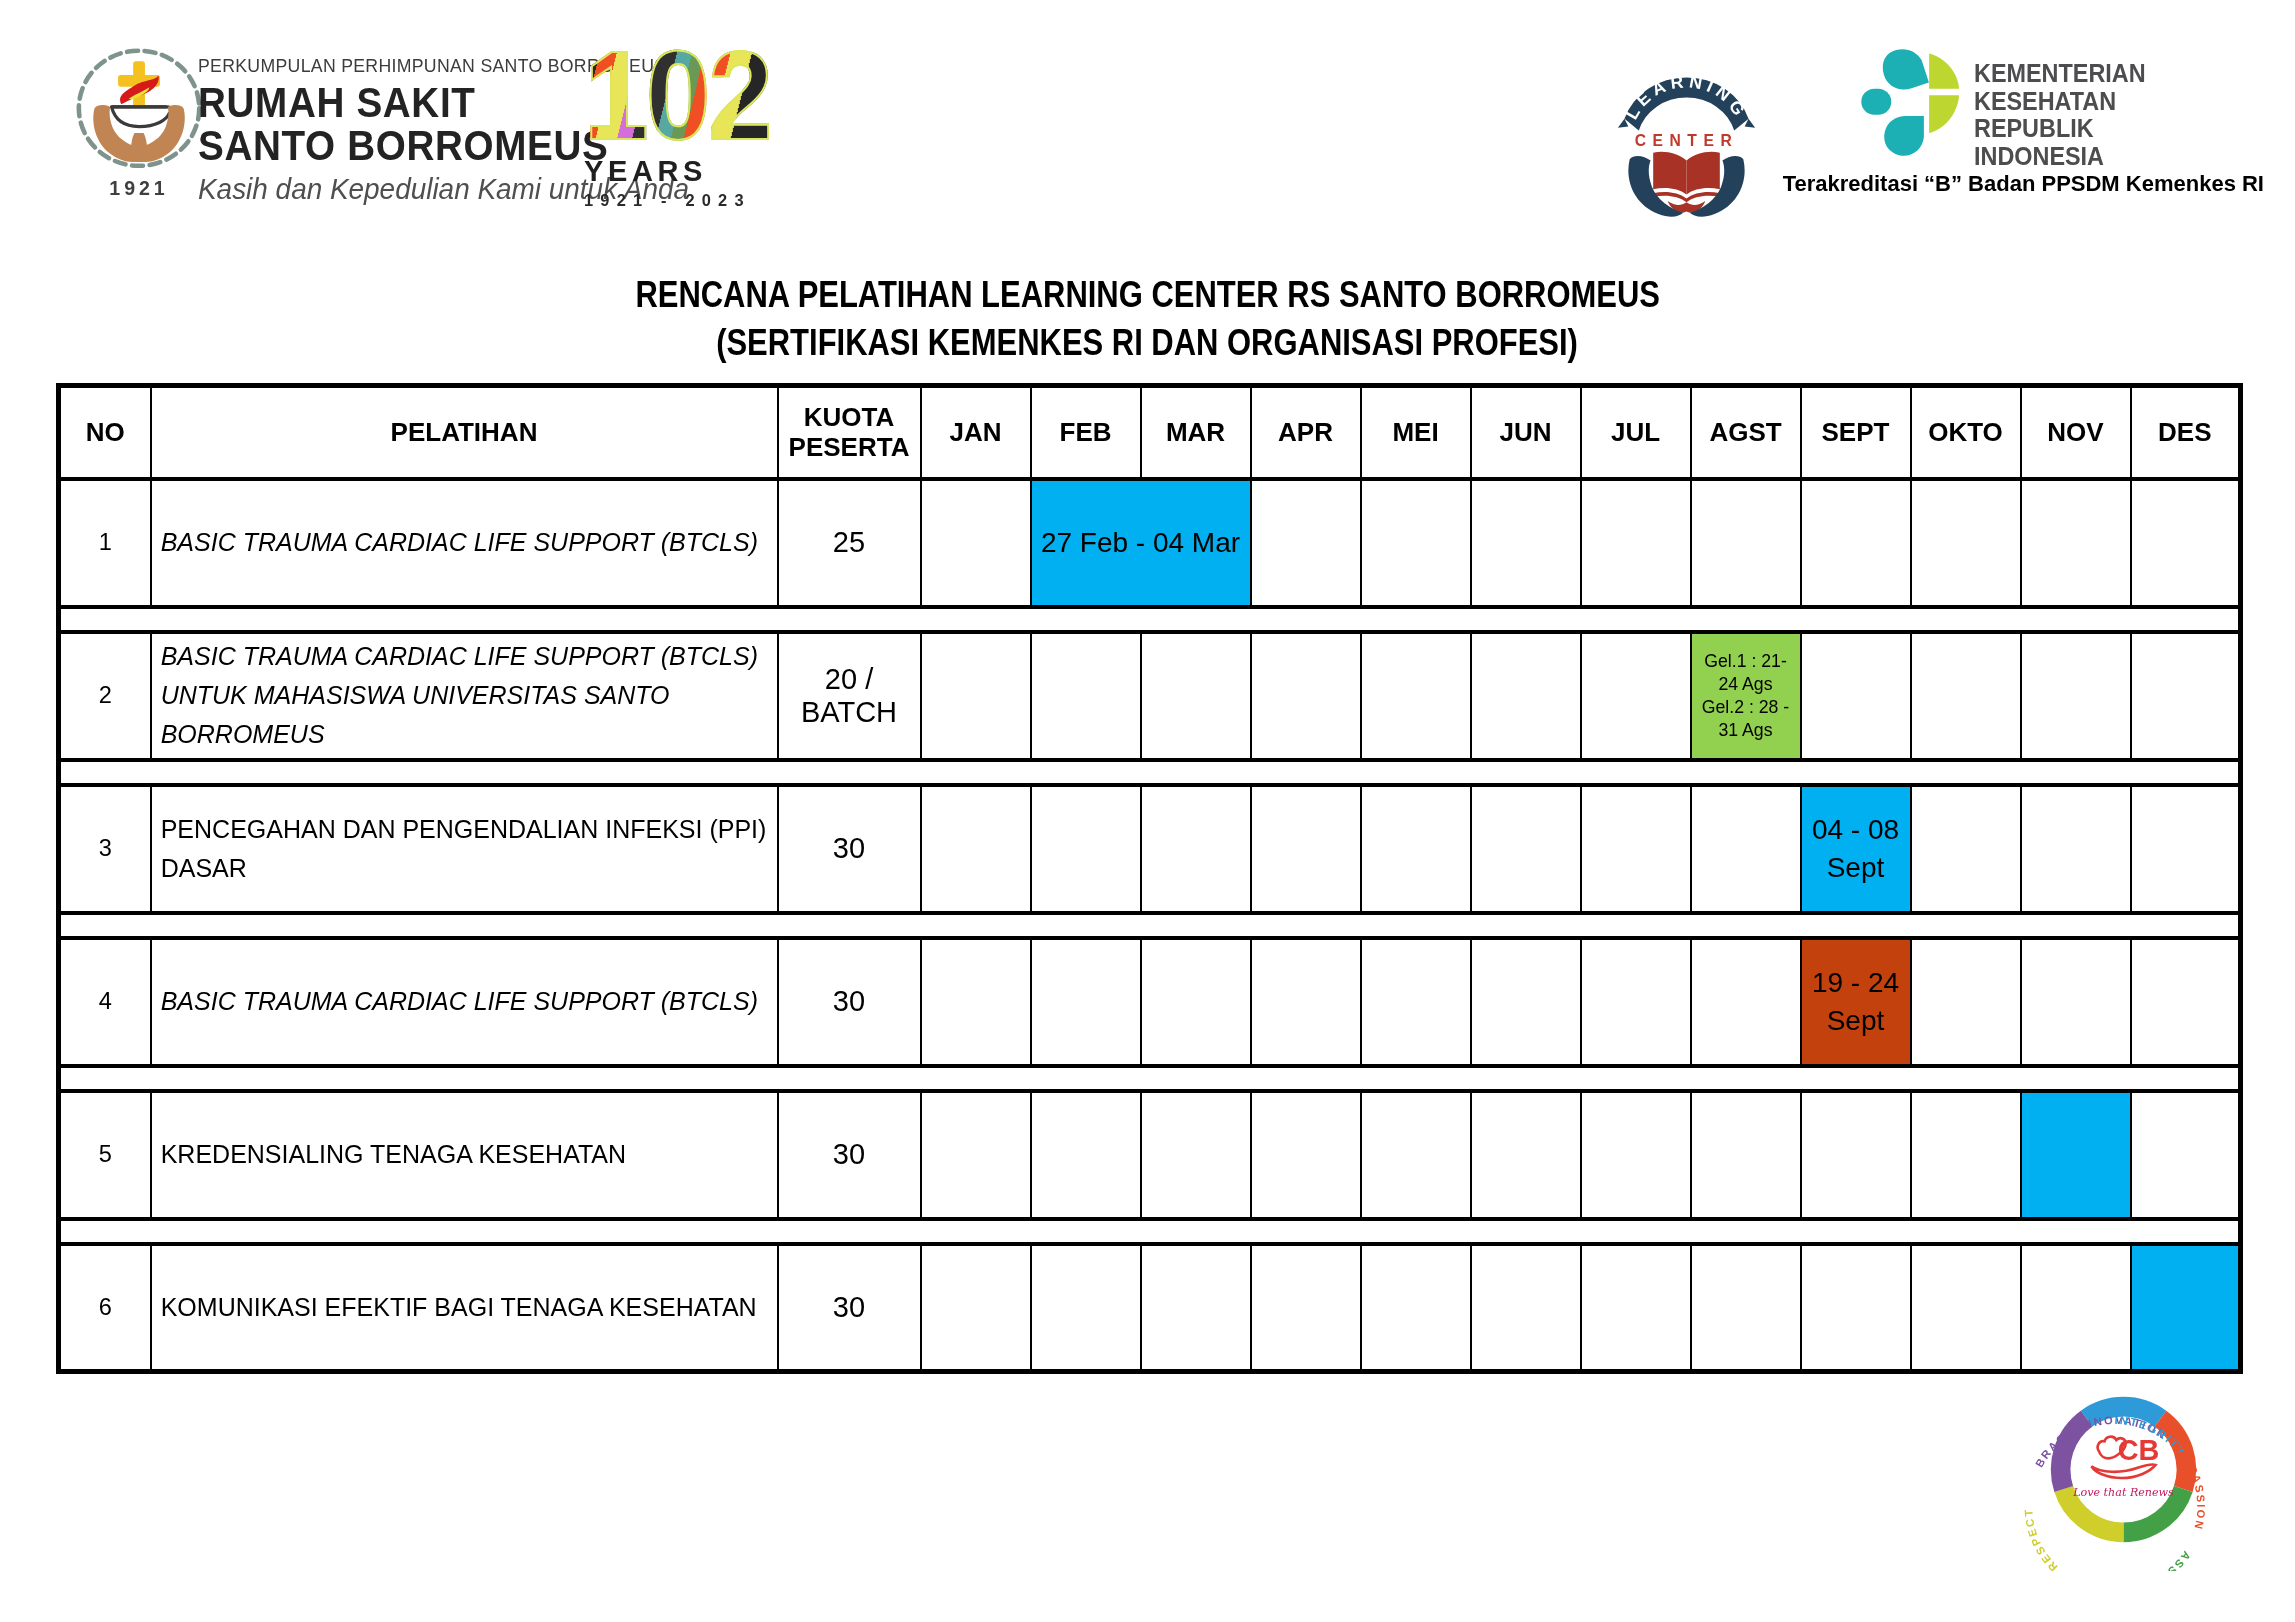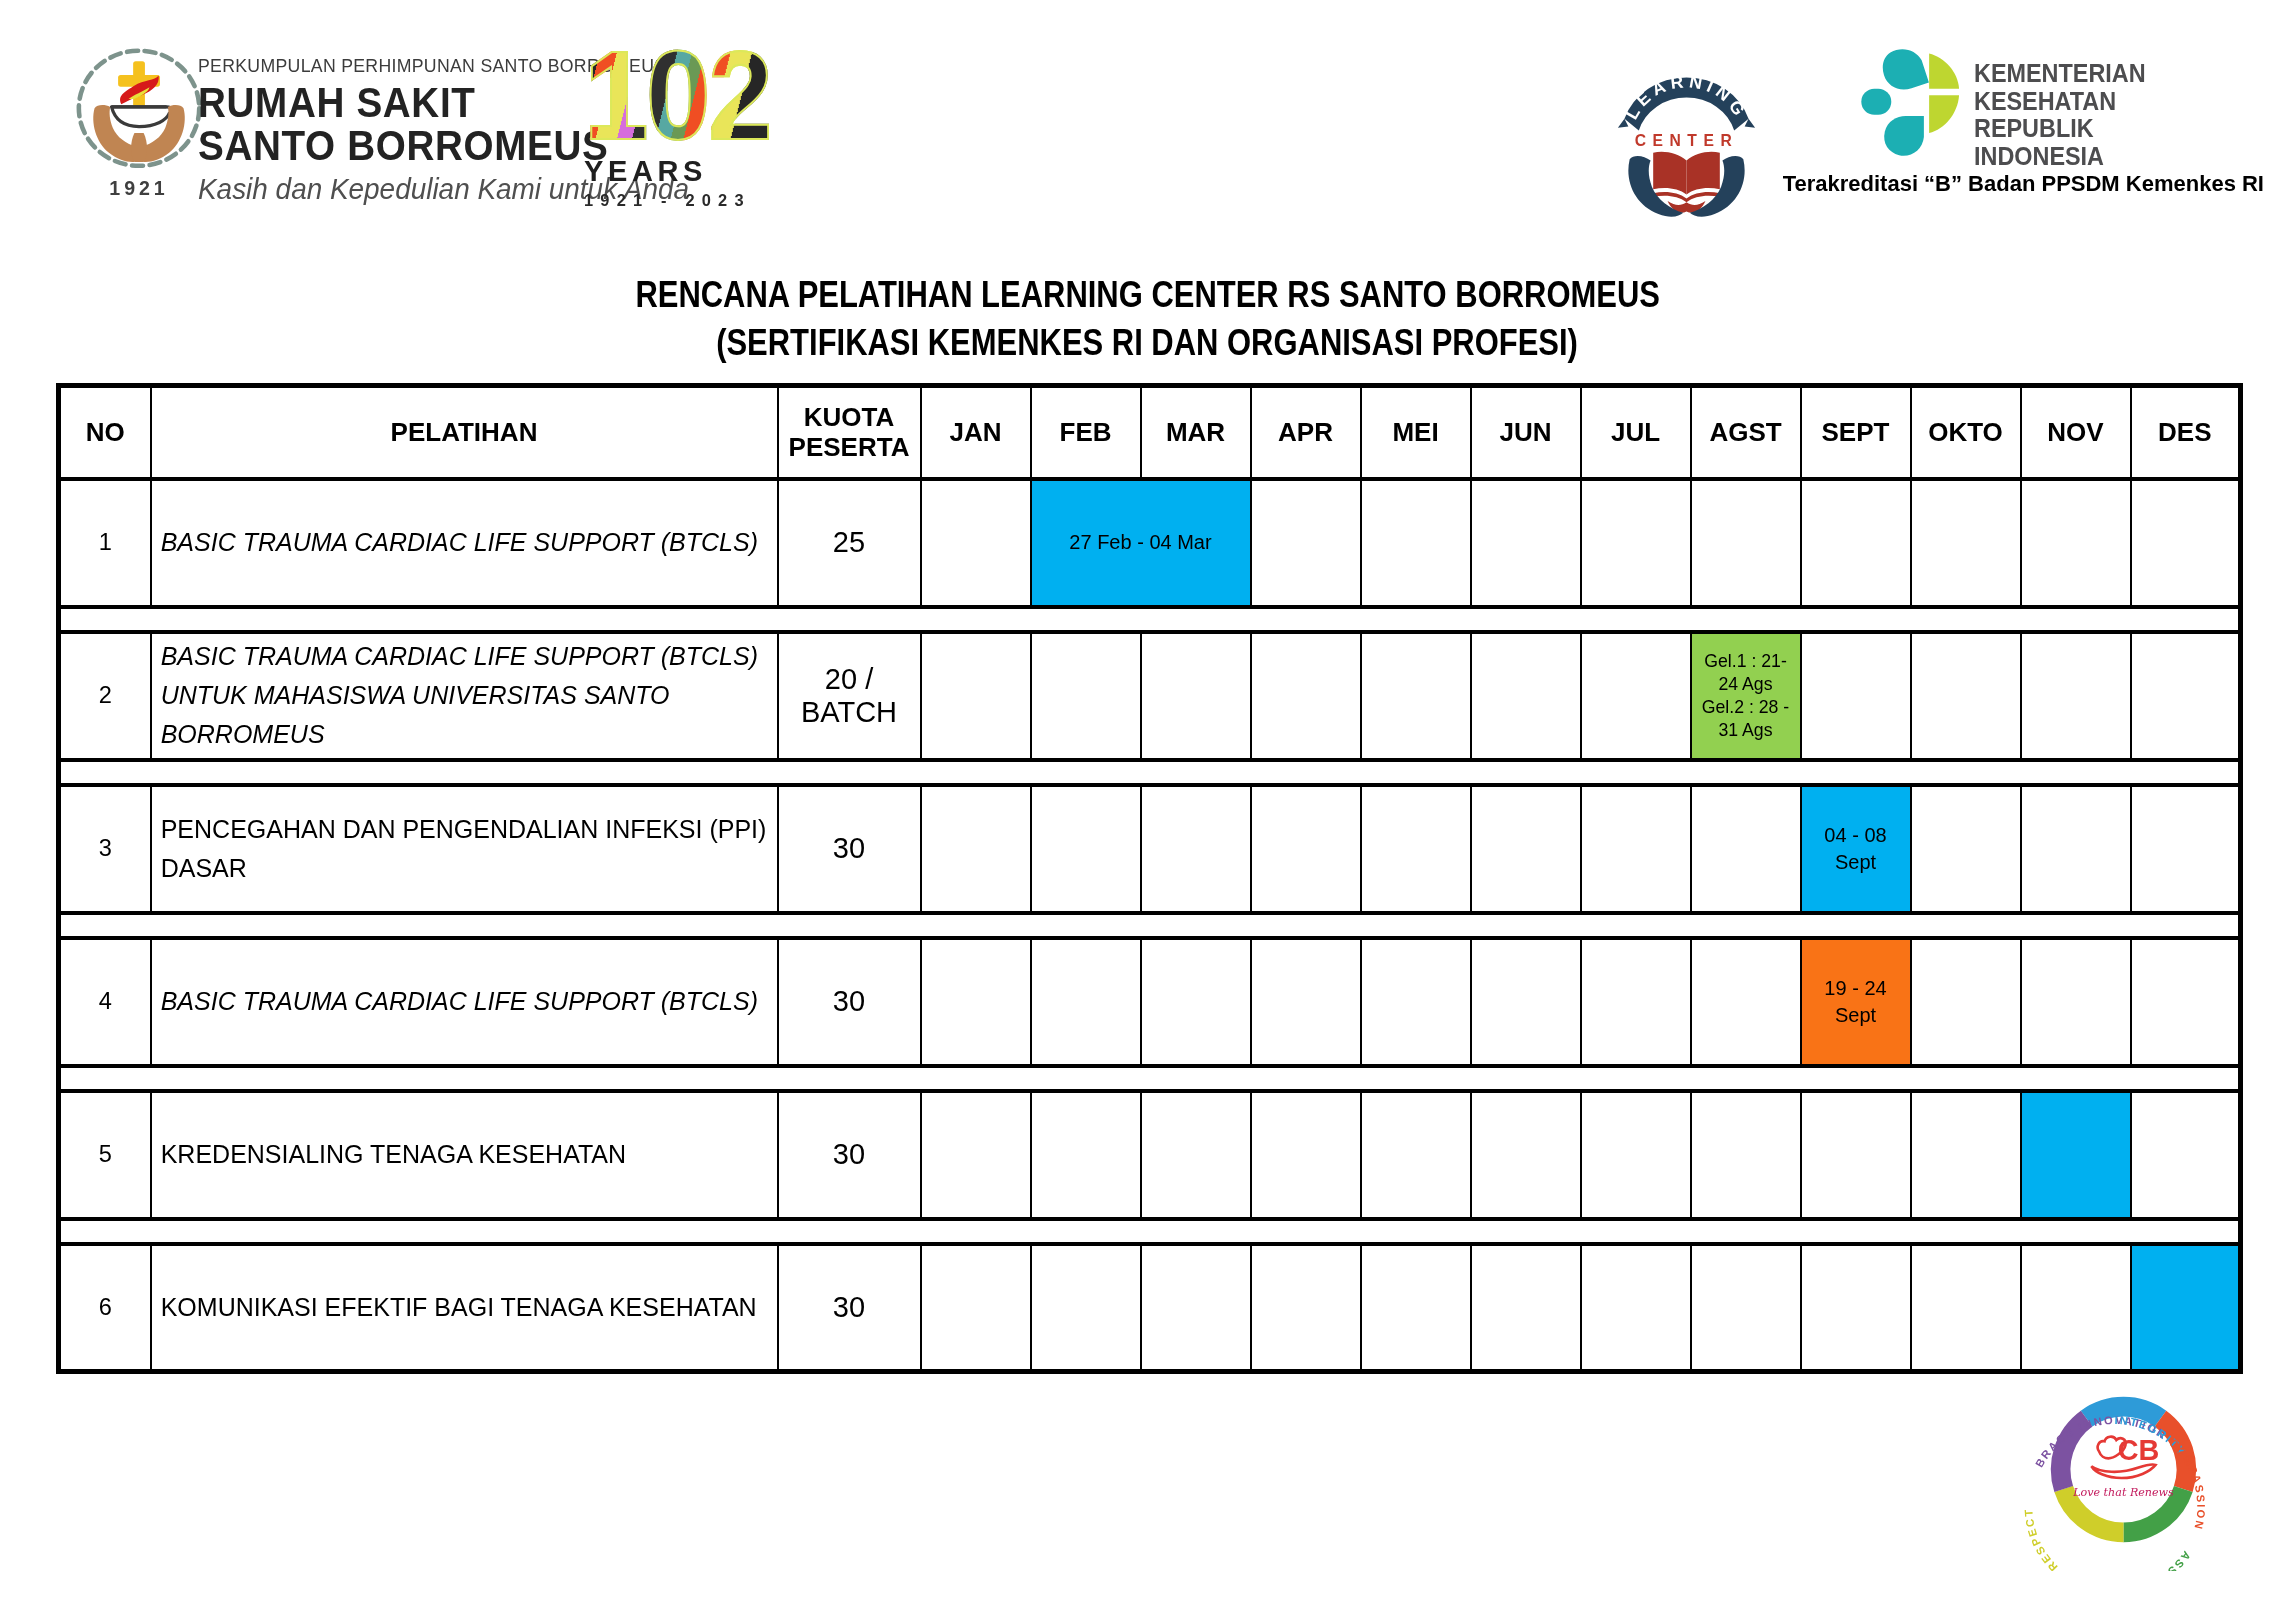--- a/index.html
+++ b/index.html
@@ -49,21 +49,21 @@
         overflow:hidden;vertical-align:middle;}
   thead tr{height:93px;}
   tr.data-row{height:128px;}
   tr.spacer-row{height:25px;}
   tr.spacer-row td{border-left:5.2px solid #000;border-right:5.2px solid #000;}
   th{font-size:26px;font-weight:bold;text-align:center;line-height:1.18;padding:0 2.6px;}
   td.c-no{font-size:23.6px;text-align:center;}
   td.c-tr{font-size:25px;text-align:left;padding:0 9.2px;line-height:1.55;}
   td.c-tr.it{font-style:italic;}
   td.c-qt{font-size:29px;text-align:center;padding:0 2.6px;margin-left:44px;}
-  td.sched{text-align:center;white-space:pre-line;font-size:20px;line-height:1.35;padding:0 2.6px;}
+  td.sched{text-align:center;white-space:pre-line;font-size:28px;line-height:1.35;padding:0 2.6px;}
   td.sched.small{font-size:17.7px;line-height:1.3;}
 
   
   .wheel{position:absolute;left:2022px;top:1368px;}
 </style>
 </head>
 <body>
 
 <svg class="seal" width="140" height="173" viewBox="0 0 214 264">
   <ellipse cx="104" cy="98" rx="92" ry="88" fill="#ffffff" stroke="#7d938c" stroke-width="7" stroke-dasharray="17 10" stroke-linecap="round"></ellipse>
@@ -265,21 +265,21 @@
           <td class="c-tr it">BASIC TRAUMA CARDIAC LIFE SUPPORT (BTCLS)</td>
           <td class="c-qt">30</td>
           <td></td>
           <td></td>
           <td></td>
           <td></td>
           <td></td>
           <td></td>
           <td></td>
           <td></td>
-          <td class="sched" colspan="1" style="background: #f97316;">19 - 24
+          <td class="sched" colspan="1" style="background: #c2410c;">19 - 24
 Sept</td>
           <td></td>
           <td></td>
           <td></td>
         </tr>
         <tr class="spacer-row">
           <td colspan="15"></td>
         </tr>
         <tr class="data-row">
           <td class="c-no">5</td>

